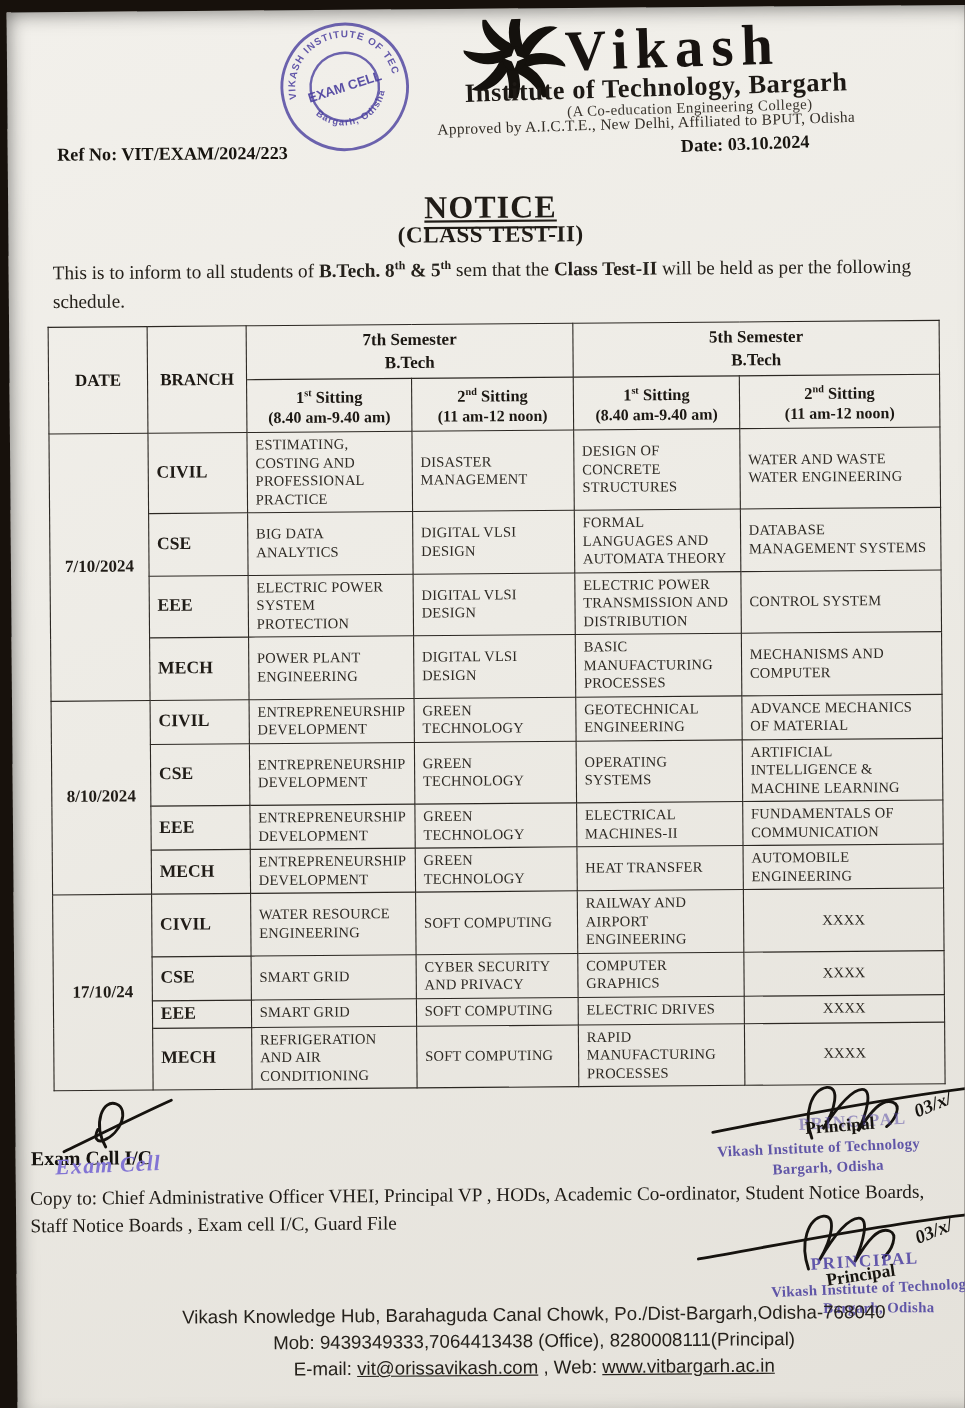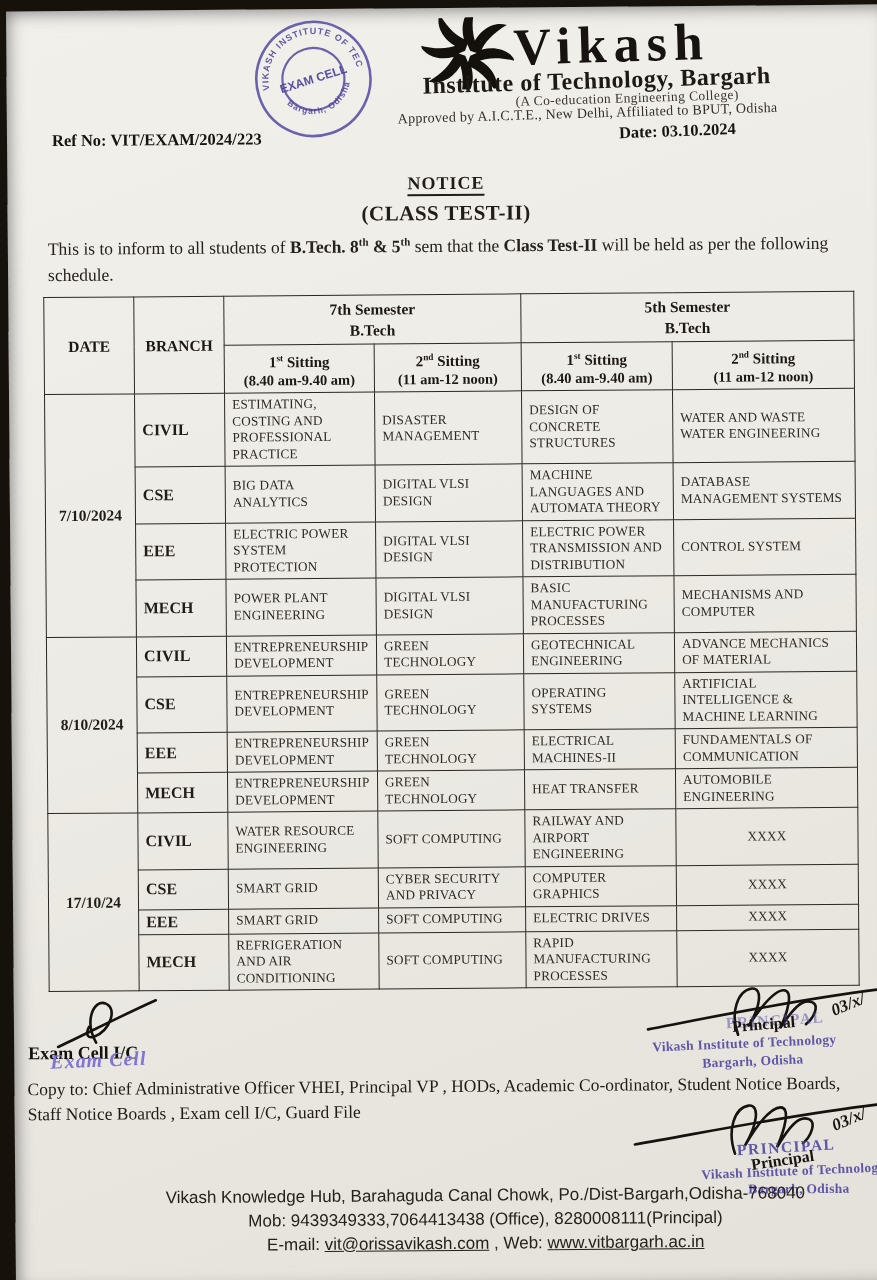--- a/index.html
+++ b/index.html
@@ -14,21 +14,21 @@
 
   
   .hdr{transform:rotate(-1.3deg);}
   .brand{font-size:52px;font-weight:700;letter-spacing:7px;color:#171310;}
   .inst{font-size:24px;font-weight:700;letter-spacing:.5px;color:#1d1915;}
   .coed{font-size:13.5px;color:#3a352e;letter-spacing:.4px;}
   .appr{font-size:14px;color:#332e27;letter-spacing:.3px;}
   .refno,.hdate{font-size:16.5px;font-weight:700;color:#181510;}
 
   
-  .ntitle{font-size:18px;font-weight:700;letter-spacing:1px;border-bottom:2.5px solid #201c17;padding-bottom:1px;}
+  .ntitle{font-size:29px;font-weight:700;letter-spacing:1px;border-bottom:2.5px solid #201c17;padding-bottom:1px;text-decoration:underline;}
   .nsub{font-size:21px;font-weight:700;letter-spacing:.5px;}
   .intro{font-size:17.5px;line-height:26px;color:#25211b;}
   .intro b{font-weight:700;}
   sup{font-size:.62em;}
 
   
   table.sched{border-collapse:collapse;table-layout:fixed;width:810px;background:transparent;}
   table.sched th,table.sched td{border:1.6px solid #2c2823;vertical-align:middle;padding:3px 7px;}
   table.sched thead th{font-weight:700;color:#1c1813;}
   .h-main{font-size:15.5px;line-height:21px;}
@@ -164,21 +164,21 @@
           <td class="branch-c">CIVIL</td>
           <td class="subj">ESTIMATING, COSTING AND PROFESSIONAL PRACTICE</td>
           <td class="subj">DISASTER MANAGEMENT</td>
           <td class="subj">DESIGN OF CONCRETE STRUCTURES</td>
           <td class="subj">WATER AND WASTE WATER ENGINEERING</td>
         </tr>
         <tr>
           <td class="branch-c">CSE</td>
           <td class="subj">BIG DATA ANALYTICS</td>
           <td class="subj">DIGITAL VLSI DESIGN</td>
-          <td class="subj">MACHINE LANGUAGES AND AUTOMATA THEORY</td>
+          <td class="subj">FORMAL LANGUAGES AND AUTOMATA THEORY</td>
           <td class="subj">DATABASE MANAGEMENT SYSTEMS</td>
         </tr>
         <tr>
           <td class="branch-c">EEE</td>
           <td class="subj">ELECTRIC POWER SYSTEM PROTECTION</td>
           <td class="subj">DIGITAL VLSI DESIGN</td>
           <td class="subj">ELECTRIC POWER TRANSMISSION AND DISTRIBUTION</td>
           <td class="subj">CONTROL SYSTEM</td>
         </tr>
         <tr>

